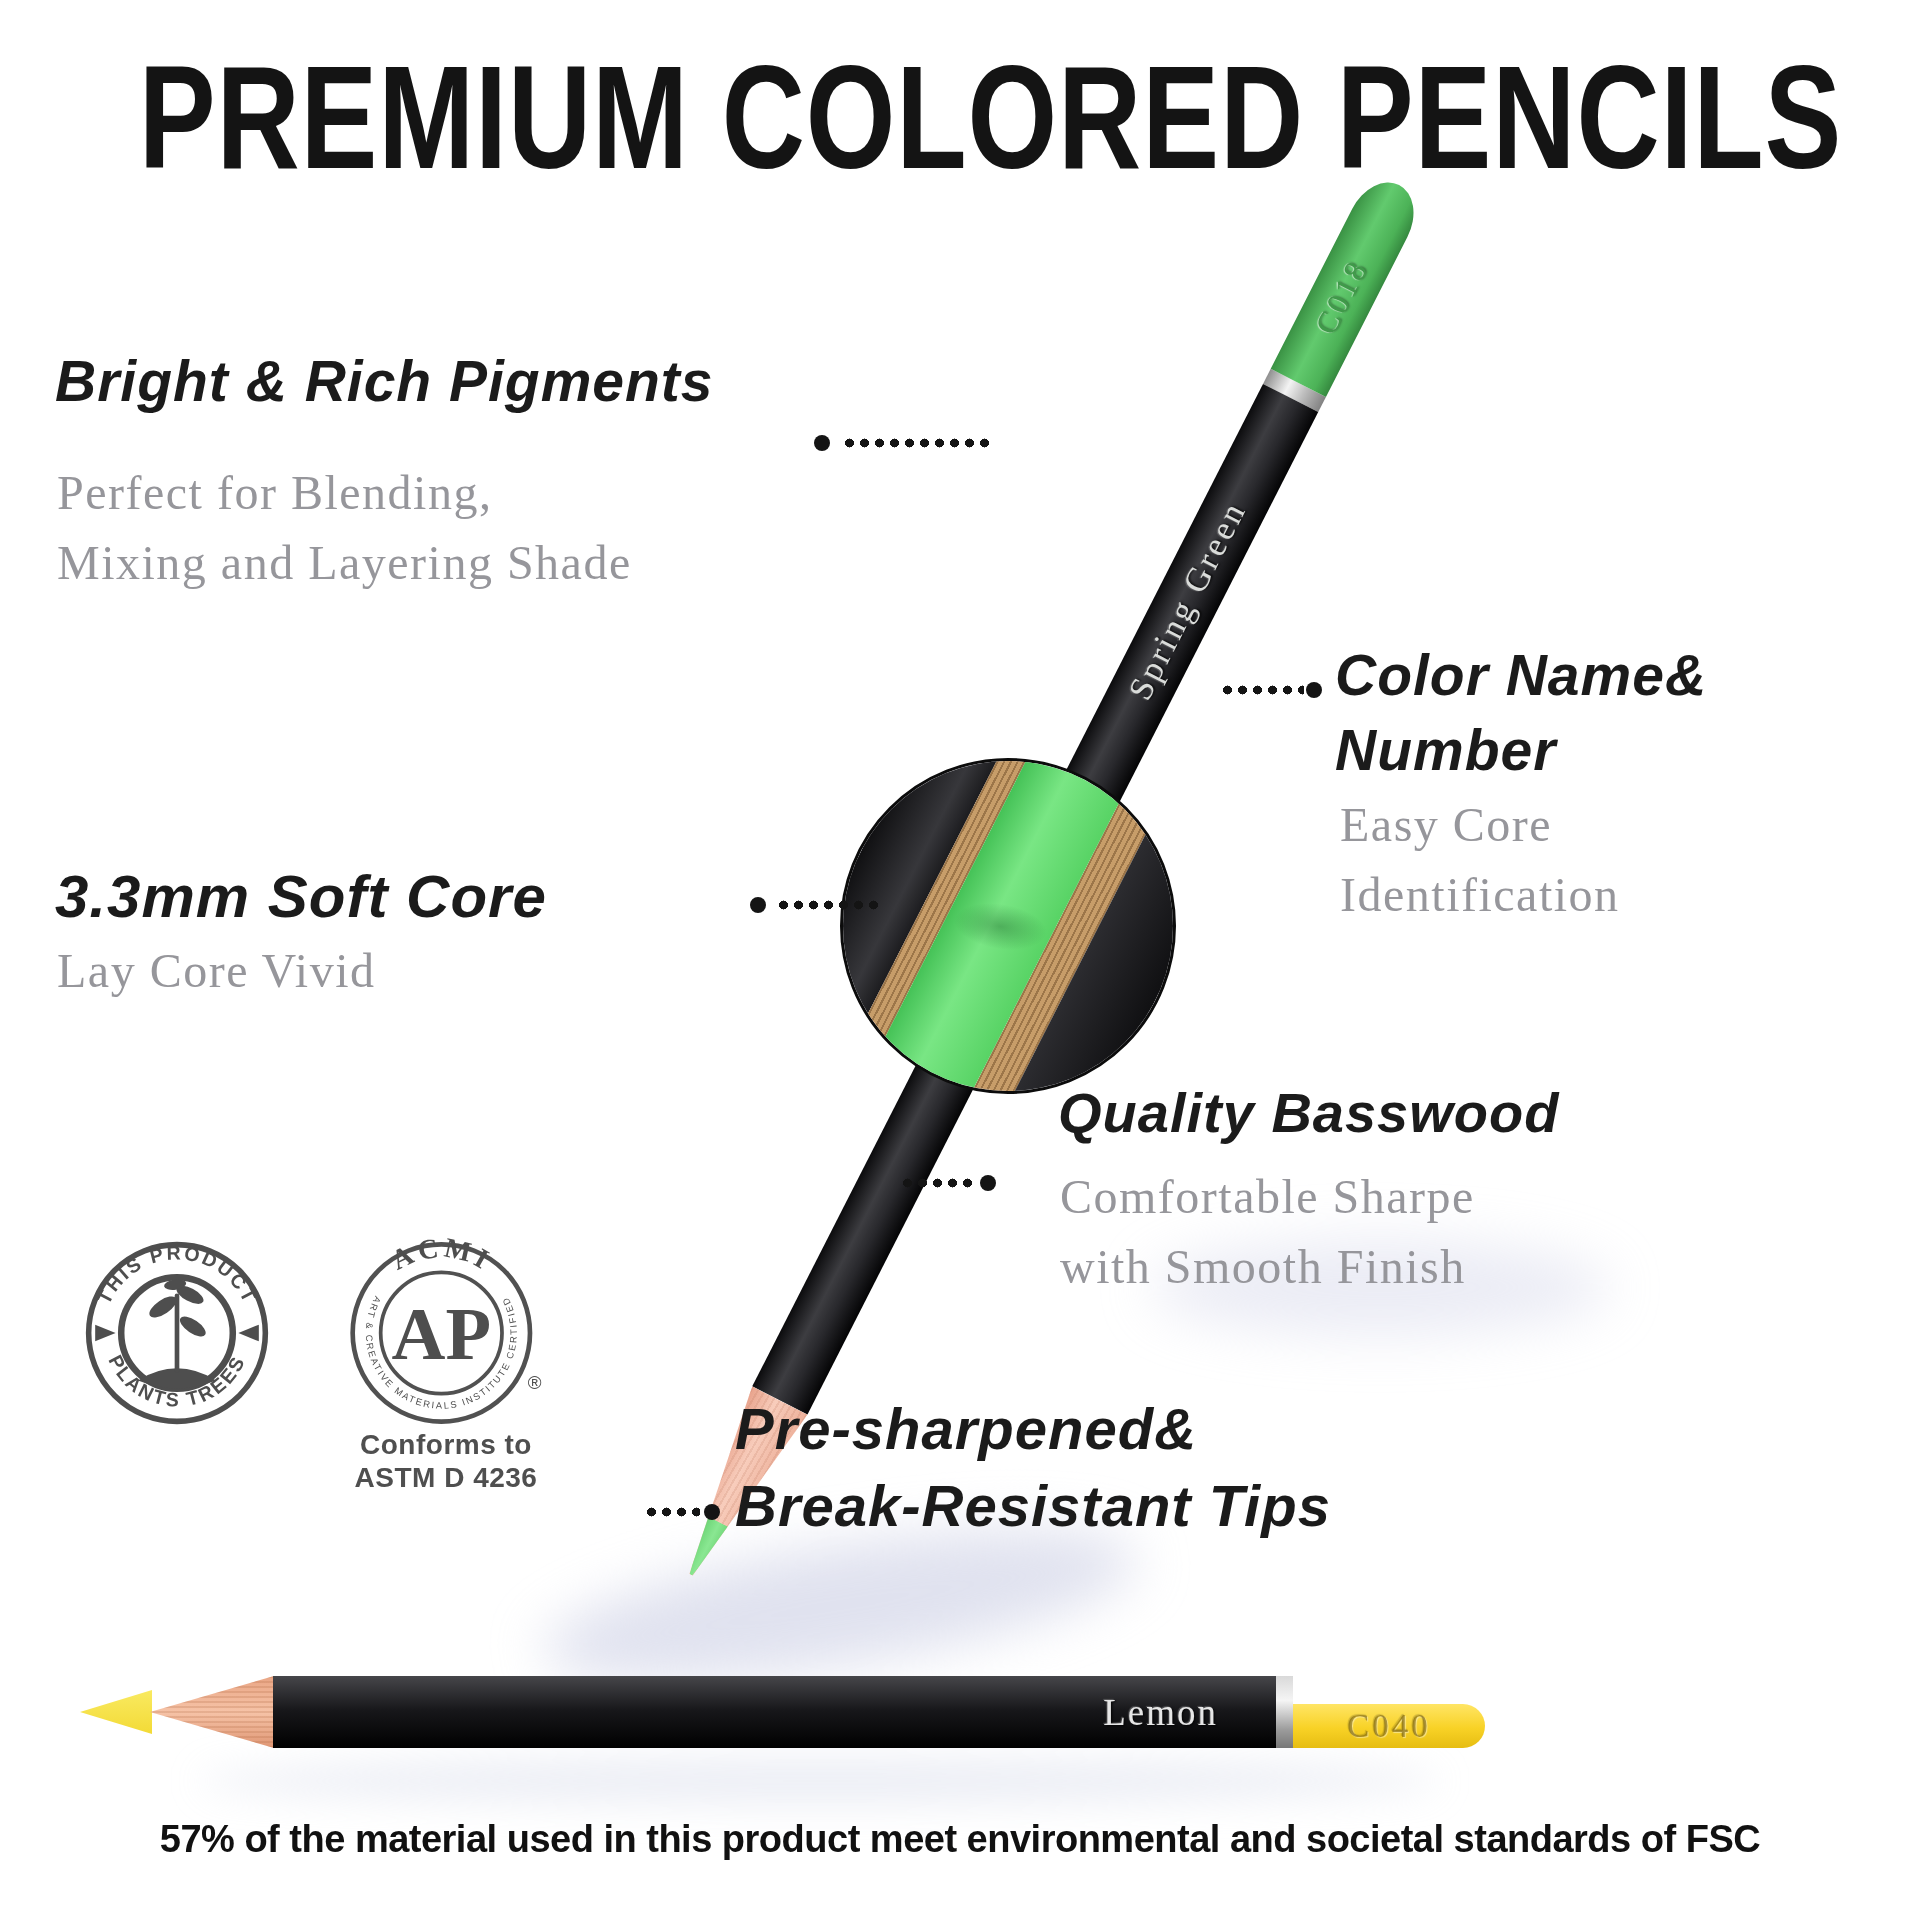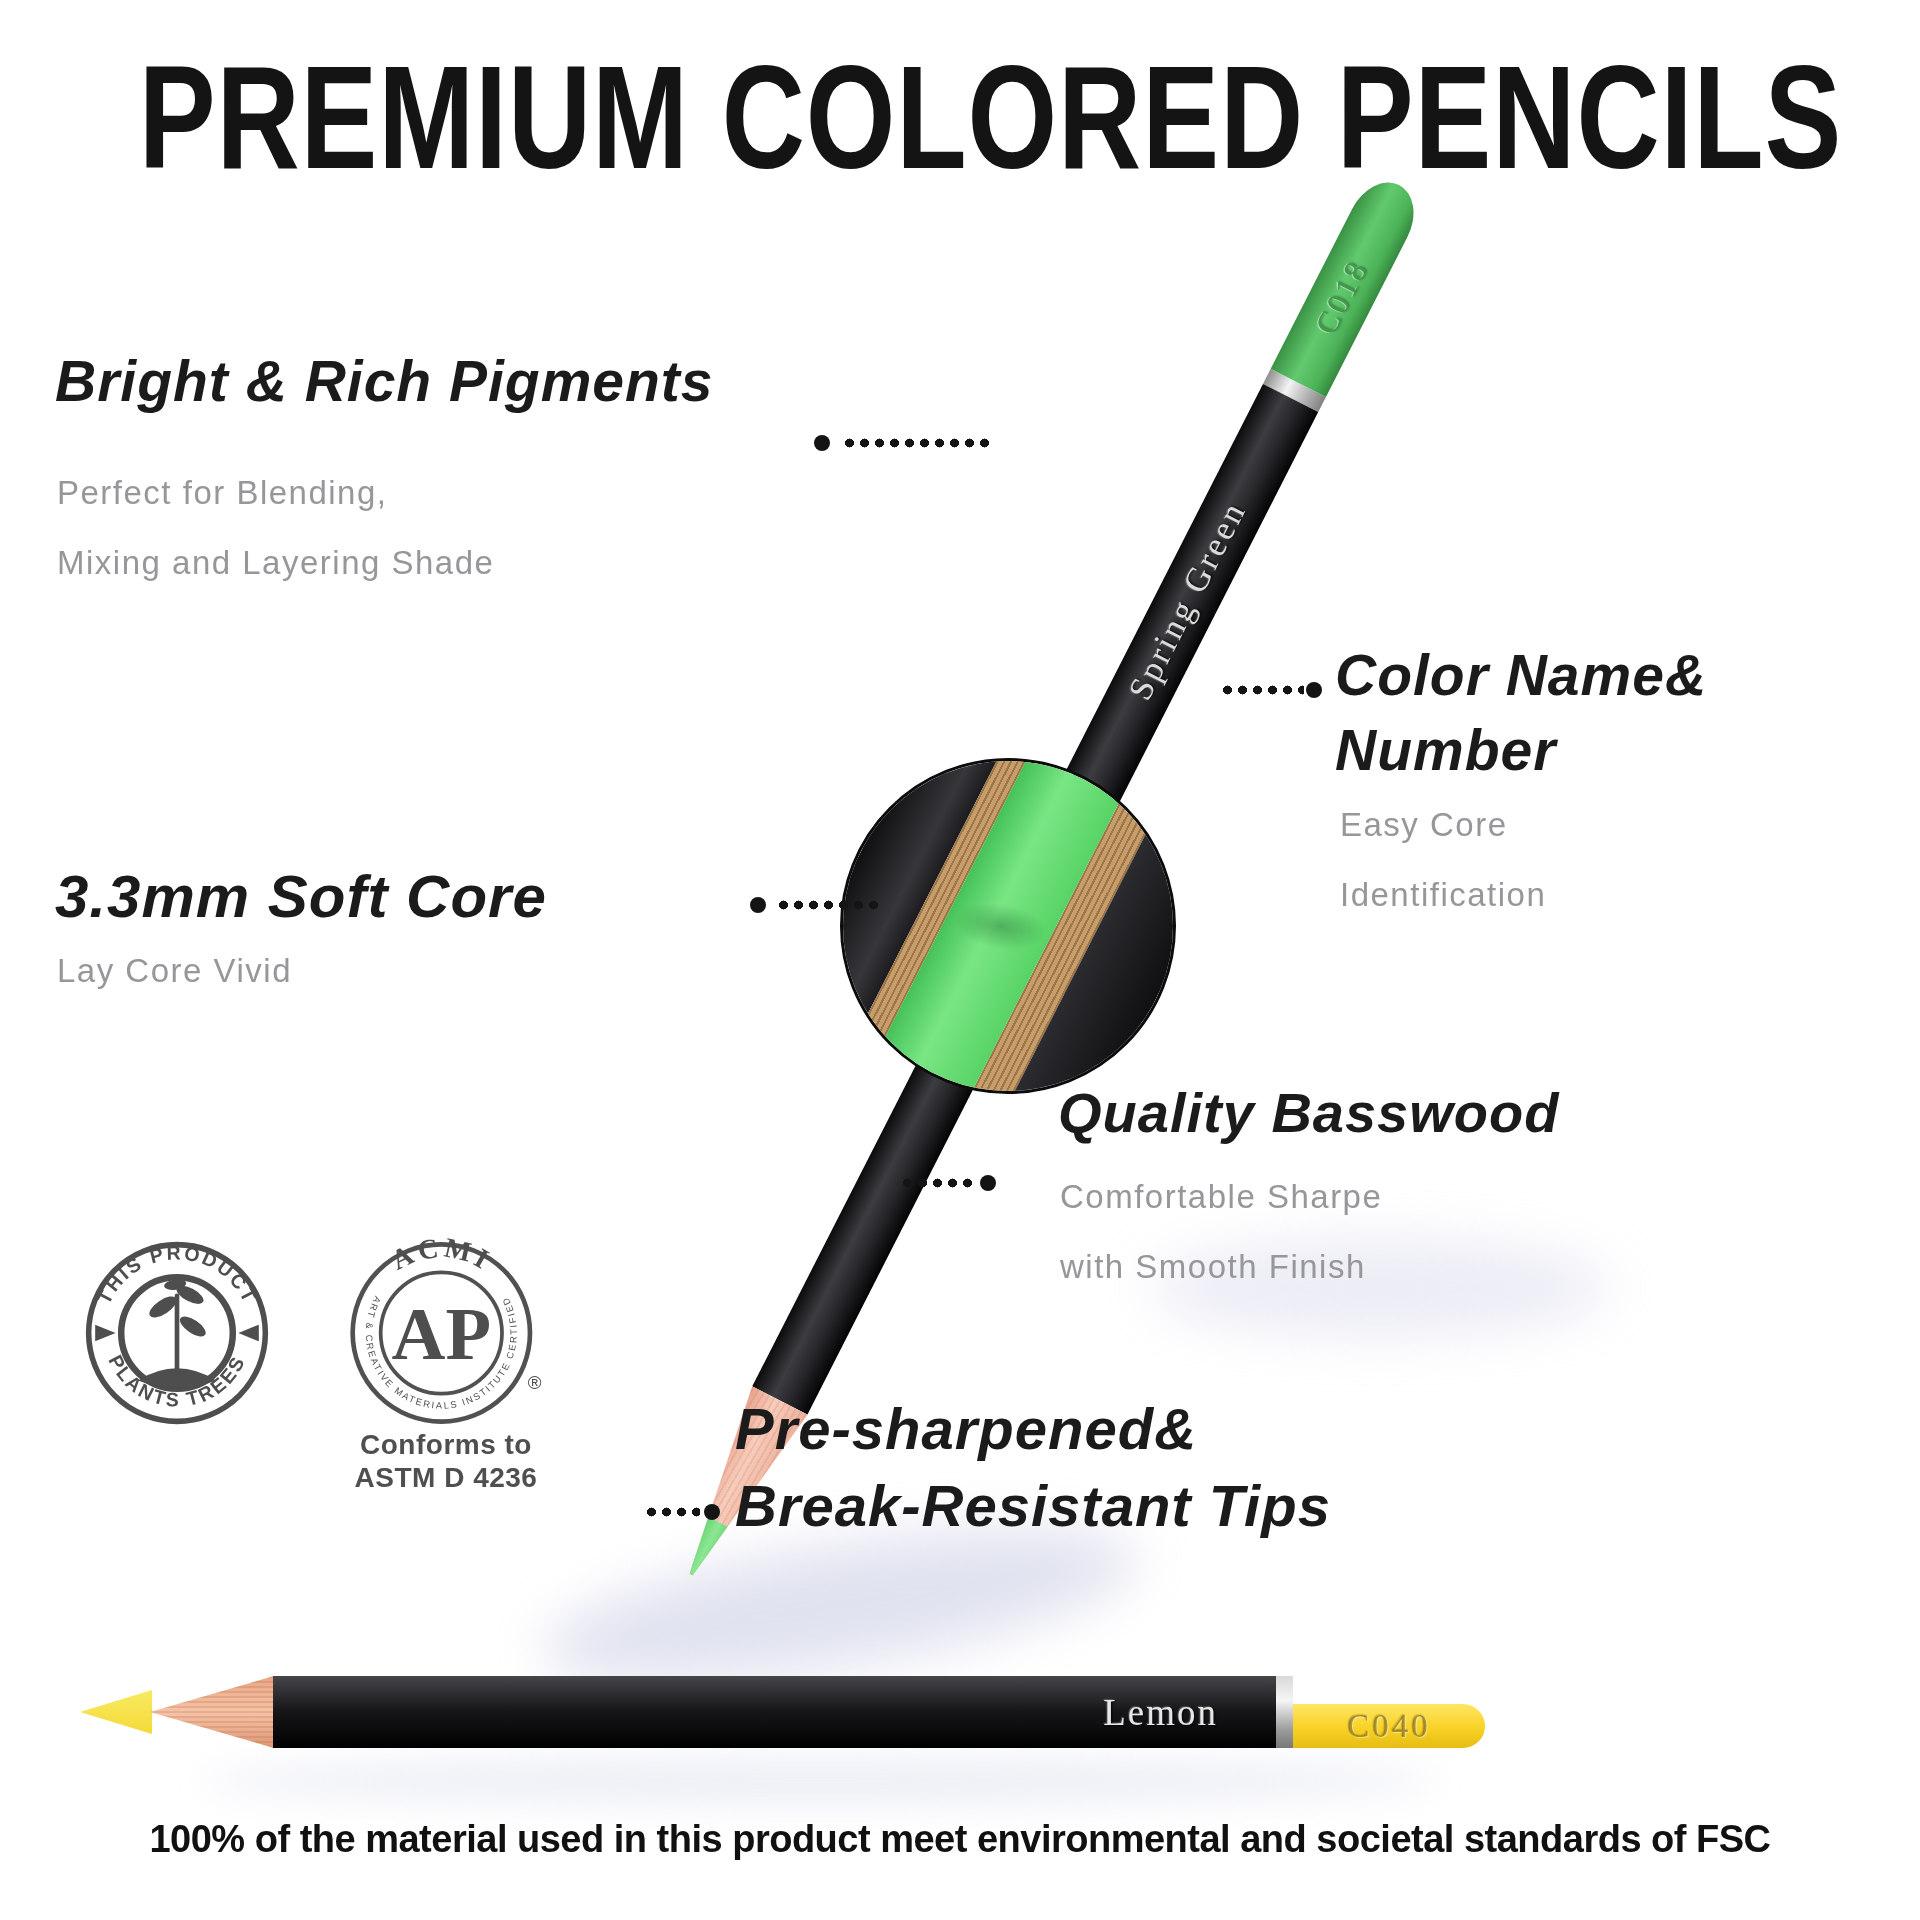--- a/index.html
+++ b/index.html
@@ -48,21 +48,21 @@
             background:radial-gradient(ellipse closest-side,rgba(18,92,33,.38),transparent 70%);
             transform:rotate(-18deg);}
 
   
   .title{position:absolute;top:40px;left:0;width:100%;text-align:center;color:#141414;}
   .title>span{display:inline-block;font-size:134px;font-weight:bold;letter-spacing:1px;
               transform:scale(.86,1.1);transform-origin:center;white-space:nowrap;}
 
   
   .h-callout{position:absolute;font-style:italic;font-weight:bold;color:#1b1b1b;letter-spacing:1px;white-space:nowrap;}
-  .sub-callout{position:absolute;color:#96969b;letter-spacing:1.5px;font-size:33px;line-height:70px;white-space:nowrap;}
+  .sub-callout{position:absolute;color:#96969b;letter-spacing:1.5px;font-size:48px;line-height:70px;white-space:nowrap;font-family:Liberation Serif, serif;}
   .h-pigments{left:55px;top:348px;font-size:57px;}
   .s-pigments{left:57px;top:458px;}
   .h-colorname{left:1335px;top:638px;font-size:57px;line-height:75px;}
   .s-colorname{left:1340px;top:790px;}
   .h-softcore{left:55px;top:862px;font-size:60px;}
   .s-softcore{left:57px;top:936px;}
   .h-basswood{left:1058px;top:1080px;font-size:56px;}
   .s-basswood{left:1060px;top:1162px;}
   .h-tips{left:735px;top:1390px;font-size:58px;line-height:77px;}
 
@@ -233,15 +233,15 @@
     <div class="bp-wood"></div>
     <div class="bp-body">
       <span class="bp-label">Lemon</span>
     </div>
     <div class="bp-band"></div>
     <div class="bp-cap">
       <span class="bp-code">C040</span>
     </div>
   </div>
 
-  <div class="footer">100% of the material used in this product meet environmental and societal standards of FSC</div>
+  <div class="footer">57% of the material used in this product meet environmental and societal standards of FSC</div>
 
 </div>
 
 </body></html>

